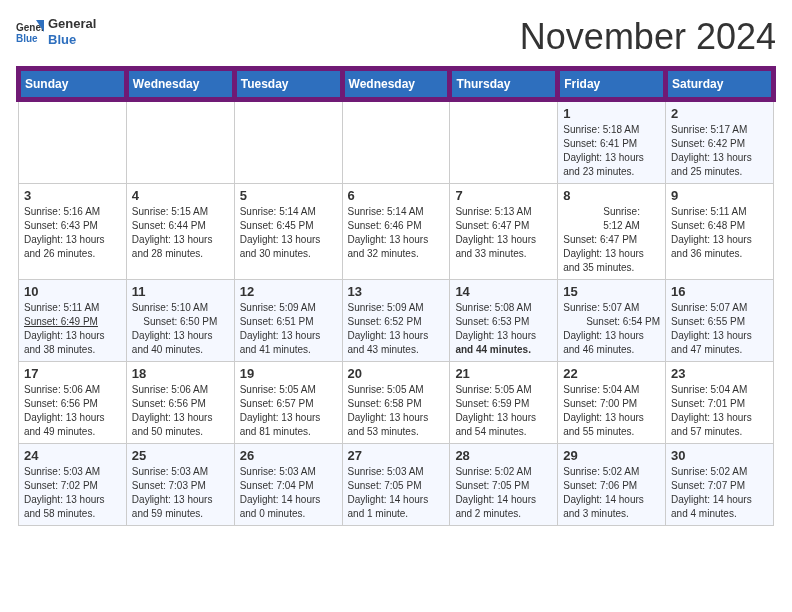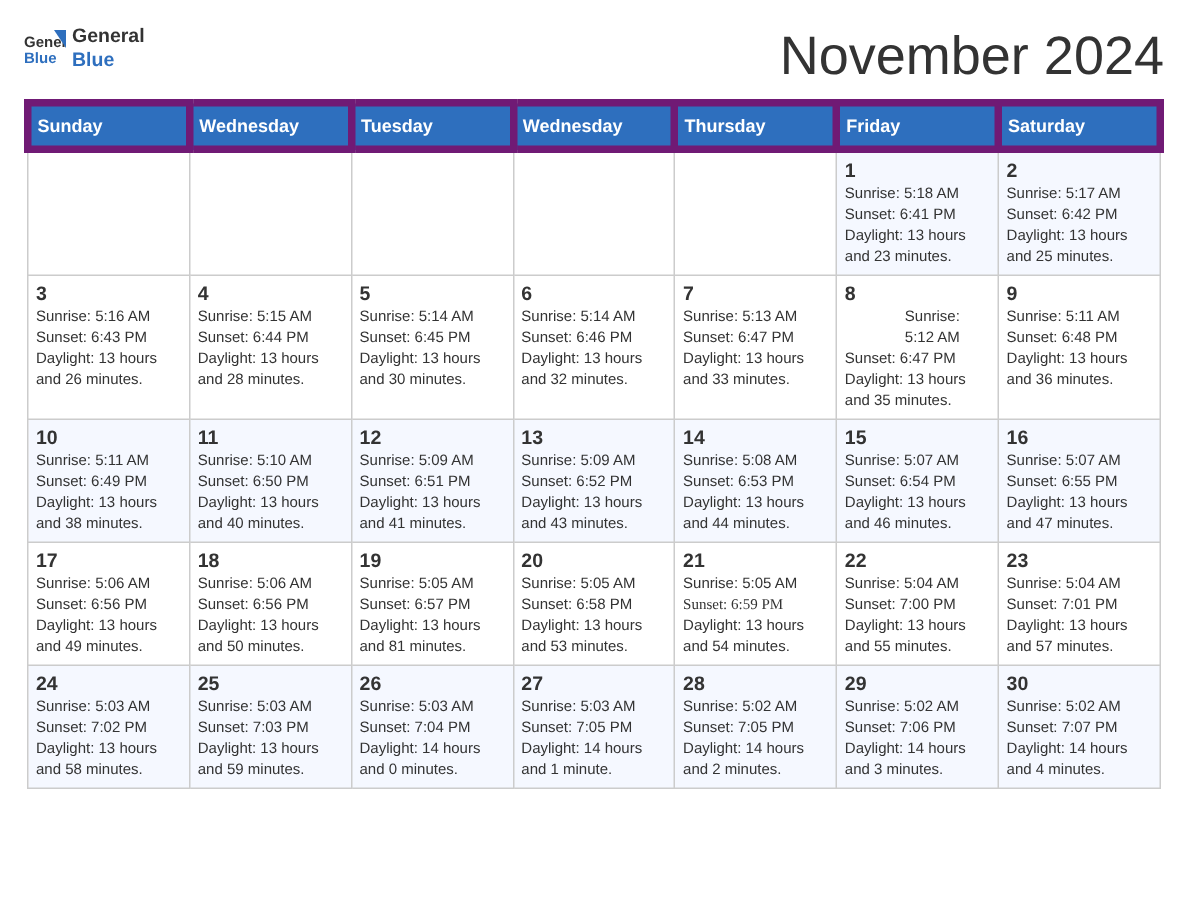--- a/index.html
+++ b/index.html
@@ -180,28 +180,28 @@
           <div style="line-height: 1.4;">Sunrise: 5:11 AM</div>
           <div style="line-height: 1.4;">Sunset: 6:48 PM</div>
           <div style="line-height: 1.4;">Daylight: 13 hours</div>
           <div style="line-height: 1.4;">and 36 minutes.</div>
         </td>
       </tr>
       <tr>
         <td>
           <span class="day-num">10</span>
           <div style="line-height: 1.4;">Sunrise: 5:11 AM</div>
-          <div style="line-height: 1.4;">Sunset: 6:49 PM</div>
+          <div style="line-height: 1.4; text-decoration: underline;">Sunset: 6:49 PM</div>
           <div style="line-height: 1.4;">Daylight: 13 hours</div>
           <div style="line-height: 1.4;">and 38 minutes.</div>
         </td>
         <td>
           <span class="day-num">11</span>
           <div style="line-height: 1.4;">Sunrise: 5:10 AM</div>
-          <div style="line-height: 1.4;">Sunset: 6:50 PM</div>
+          <div style="line-height: 1.4; text-align: center;">Sunset: 6:50 PM</div>
           <div style="line-height: 1.4;">Daylight: 13 hours</div>
           <div style="line-height: 1.4;">and 40 minutes.</div>
         </td>
         <td>
           <span class="day-num">12</span>
           <div style="line-height: 1.4;">Sunrise: 5:09 AM</div>
           <div style="line-height: 1.4;">Sunset: 6:51 PM</div>
           <div style="line-height: 1.4;">Daylight: 13 hours</div>
           <div style="line-height: 1.4;">and 41 minutes.</div>
         </td>
@@ -210,26 +210,26 @@
           <div style="line-height: 1.4;">Sunrise: 5:09 AM</div>
           <div style="line-height: 1.4;">Sunset: 6:52 PM</div>
           <div style="line-height: 1.4;">Daylight: 13 hours</div>
           <div style="line-height: 1.4;">and 43 minutes.</div>
         </td>
         <td>
           <span class="day-num">14</span>
           <div style="line-height: 1.4;">Sunrise: 5:08 AM</div>
           <div style="line-height: 1.4;">Sunset: 6:53 PM</div>
           <div style="line-height: 1.4;">Daylight: 13 hours</div>
-          <div style="line-height: 1.4;">and 44 minutes.</div>
+          <div style="line-height: 1.4; font-weight: bold;">and 44 minutes.</div>
         </td>
         <td>
           <span class="day-num">15</span>
           <div style="line-height: 1.4;">Sunrise: 5:07 AM</div>
-          <div style="line-height: 1.4;">Sunset: 6:54 PM</div>
+          <div style="line-height: 1.4; text-align: right;">Sunset: 6:54 PM</div>
           <div style="line-height: 1.4;">Daylight: 13 hours</div>
           <div style="line-height: 1.4;">and 46 minutes.</div>
         </td>
         <td>
           <span class="day-num">16</span>
           <div style="line-height: 1.4;">Sunrise: 5:07 AM</div>
           <div style="line-height: 1.4;">Sunset: 6:55 PM</div>
           <div style="line-height: 1.4;">Daylight: 13 hours</div>
           <div style="line-height: 1.4;">and 47 minutes.</div>
         </td>
@@ -259,21 +259,21 @@
         <td>
           <span class="day-num">20</span>
           <div style="line-height: 1.4;">Sunrise: 5:05 AM</div>
           <div style="line-height: 1.4;">Sunset: 6:58 PM</div>
           <div style="line-height: 1.4;">Daylight: 13 hours</div>
           <div style="line-height: 1.4;">and 53 minutes.</div>
         </td>
         <td>
           <span class="day-num">21</span>
           <div style="line-height: 1.4;">Sunrise: 5:05 AM</div>
-          <div style="line-height: 1.4; font-family: Liberation Serif, serif;">Sunset: 6:59 PM</div>
+          <div style="line-height: 1.4;">Sunset: 6:59 PM</div>
           <div style="line-height: 1.4;">Daylight: 13 hours</div>
           <div style="line-height: 1.4;">and 54 minutes.</div>
         </td>
         <td>
           <span class="day-num">22</span>
           <div style="line-height: 1.4;">Sunrise: 5:04 AM</div>
           <div style="line-height: 1.4;">Sunset: 7:00 PM</div>
           <div style="line-height: 1.4;">Daylight: 13 hours</div>
           <div style="line-height: 1.4;">and 55 minutes.</div>
         </td>

